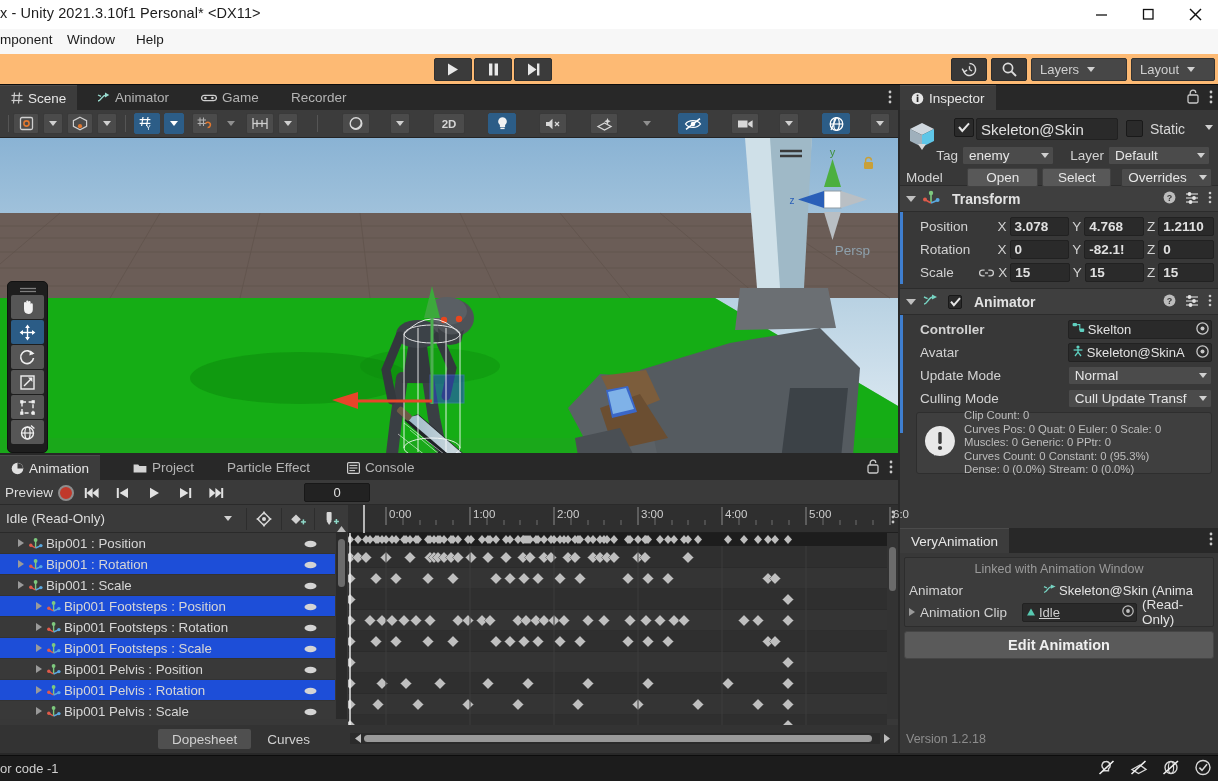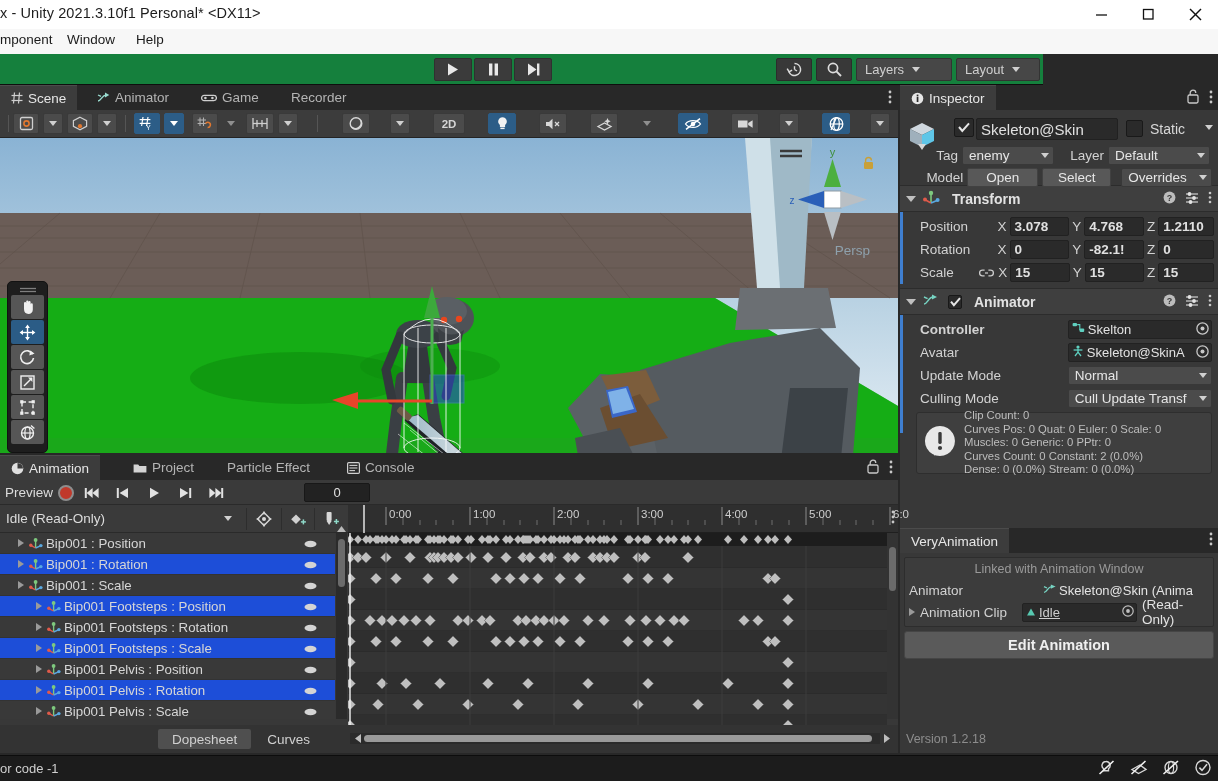--- a/index.html
+++ b/index.html
@@ -16,22 +16,22 @@
     display:flex; align-items:center; justify-content:center; font-size:14px; }
   .wbtn.min { right:94px; } .wbtn.max { right:47px; } .wbtn.close { right:0; }
   .wbtn svg { display:block; }
 
   
   .menubar { position:absolute; left:0; top:29px; width:1218px; height:25px;
     background:#f7f7f7; color:#1a1a1a; }
   .menubar .mi { position:absolute; top:3px; font-size:13.5px; white-space:nowrap; }
 
   
-  .toolbar { position:absolute; left:0; top:54px; width:1043px; height:31px;
-    background:#15803d; border-bottom:1px solid #0e0e0e; }
+  .toolbar { position:absolute; left:0; top:54px; width:1218px; height:31px;
+    background:#fdba74; border-bottom:1px solid #0e0e0e; }
   .playgrp { position:absolute; left:434px; top:4px; display:flex; gap:2px; }
   .tbtn { width:38px; height:23px; background:#3b3b3b; border:1px solid #303030;
     border-radius:2px; display:flex; align-items:center; justify-content:center; }
   .rightgrp { position:absolute; right:3px; top:4px; display:flex; gap:4px; align-items:center; }
   .sqbtn { width:36px; height:23px; background:#383838; border:1px solid #2c2c2c;
     border-radius:2px; display:flex; align-items:center; justify-content:center; }
   .dd { height:23px; background:#474747; border:1px solid #333;
     border-radius:2px; display:flex; align-items:center; padding:0 4px 0 8px;
     font-size:13px; color:#cfcfcf; gap:8px; }
   .caret { width:0;height:0;border-left:4px solid transparent;border-right:4px solid transparent;
@@ -639,21 +639,21 @@
             <span class="caret"></span>
           </span>
           <span class="lbl" style="width:46px;text-align:right;">Layer</span>
           <span class="ddfield" style="width:102px;">
             <span>Default</span>
             <span class="caret"></span>
           </span>
         </div>
 
         <div style="position:absolute;left:6px;top:58px;width:306px;display:flex;align-items:center;gap:4px;">
-          <span class="lbl" style="width:58px;text-align:right;">Model</span>
+          <span class="lbl" style="width:58px;">Model</span>
           <span class="btnf" style="width:72px;">Open</span>
           <span class="btnf" style="width:70px;">Select</span>
           <span class="ddfield" style="width:92px;margin-left:6px;">
             <span>Overrides</span>
             <span class="caret"></span>
           </span>
         </div>
       </div>
 
       <div class="hdr">
@@ -849,21 +849,21 @@
             <path d="M17 2a15 15 0 1 1 -0.1 0 z" fill="#e8e8e8"></path>
             <polygon points="8,26 14,22 12,32" fill="#e8e8e8"></polygon>
             <rect x="15.3" y="8" width="3.4" height="12" rx="1.4" fill="#3a3a3a"></rect>
             <circle cx="17" cy="24" r="2.1" fill="#3a3a3a"></circle>
           </svg>
         </span>
         <span style="display:flex;flex-direction:column;">
           <span>Clip Count: 0</span>
           <span>Curves Pos: 0 Quat: 0 Euler: 0 Scale: 0</span>
           <span>Muscles: 0 Generic: 0 PPtr: 0</span>
-          <span>Curves Count: 0 Constant: 2 (0.0%)</span>
+          <span>Curves Count: 0 Constant: 0 (95.3%)</span>
           <span>Dense: 0 (0.0%) Stream: 0 (0.0%)</span>
         </span>
       </div>
     </div>
   </div>
 
   <div class="panel" id="vanim">
     <div class="tabbar">
       <div class="tab active" style="left:0;">
         <span>VeryAnimation</span>

